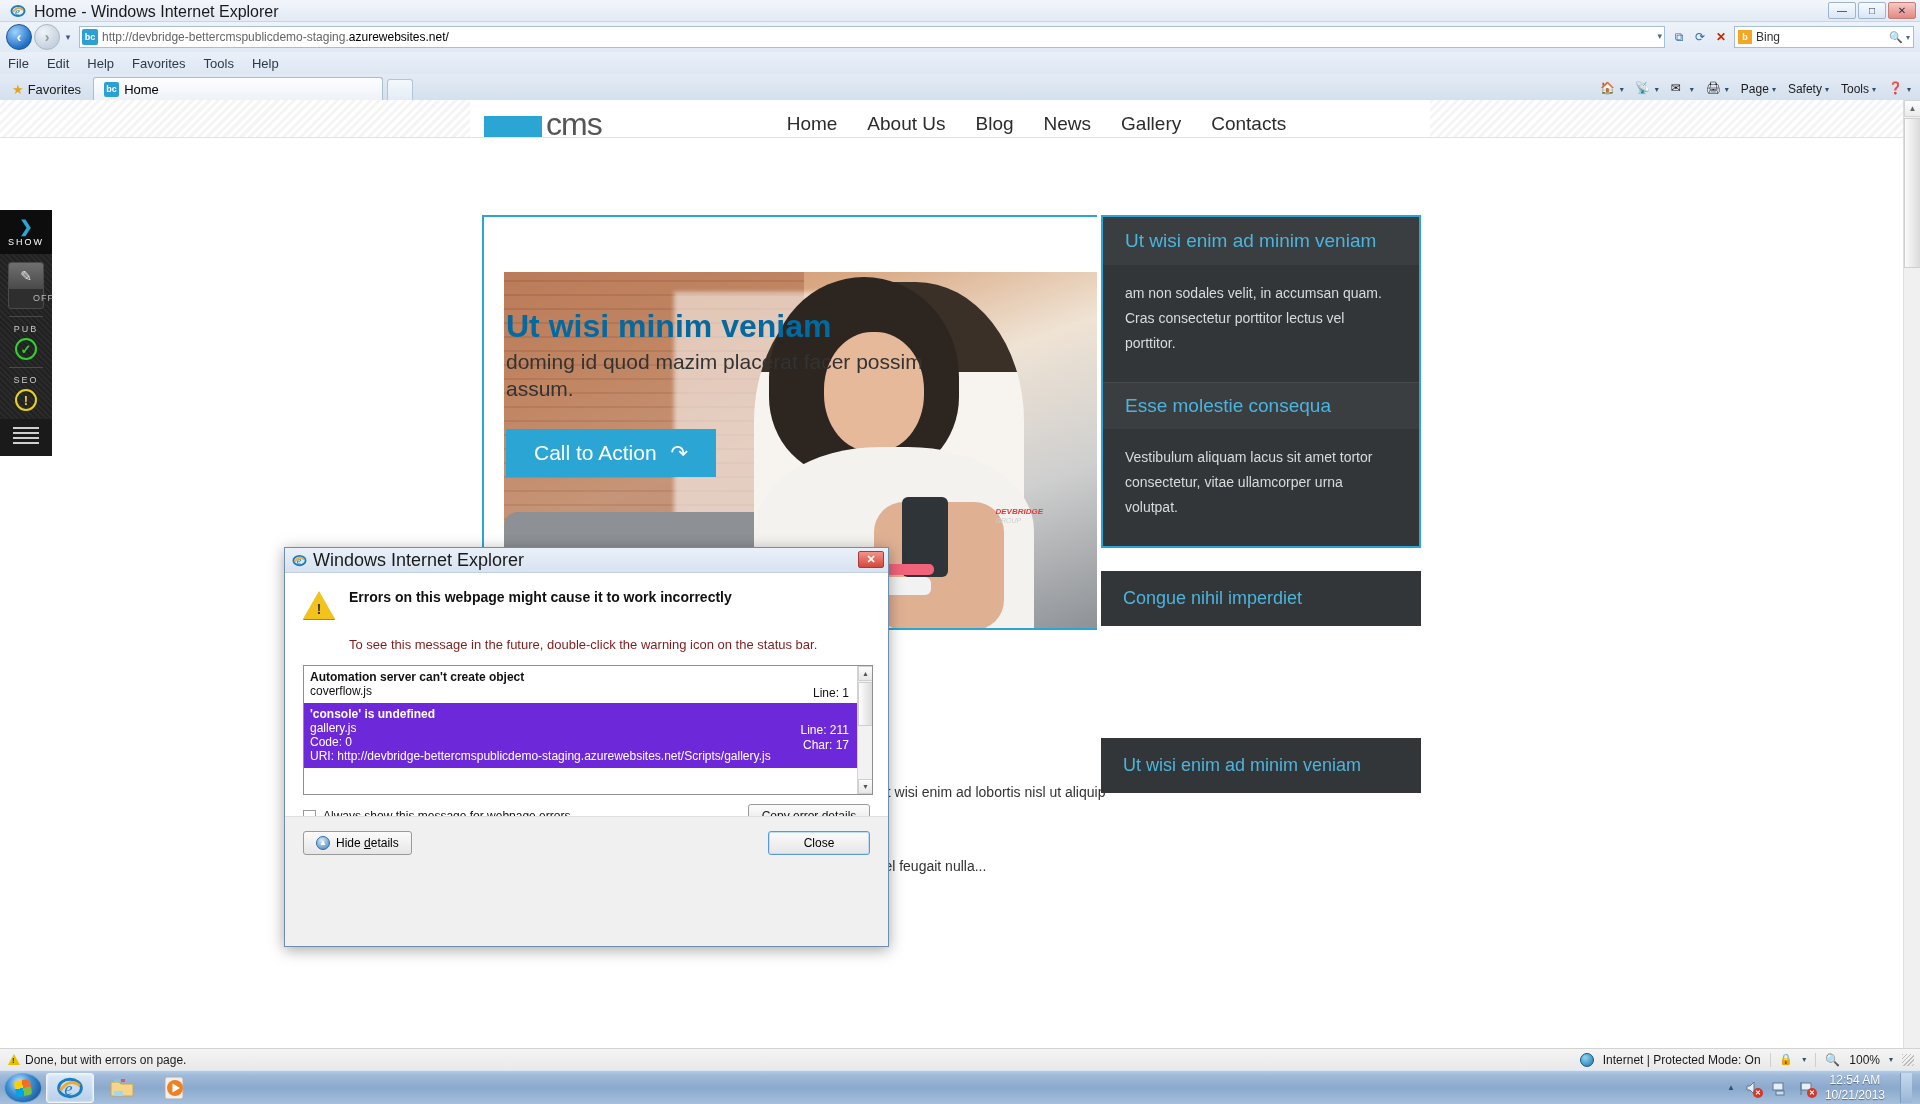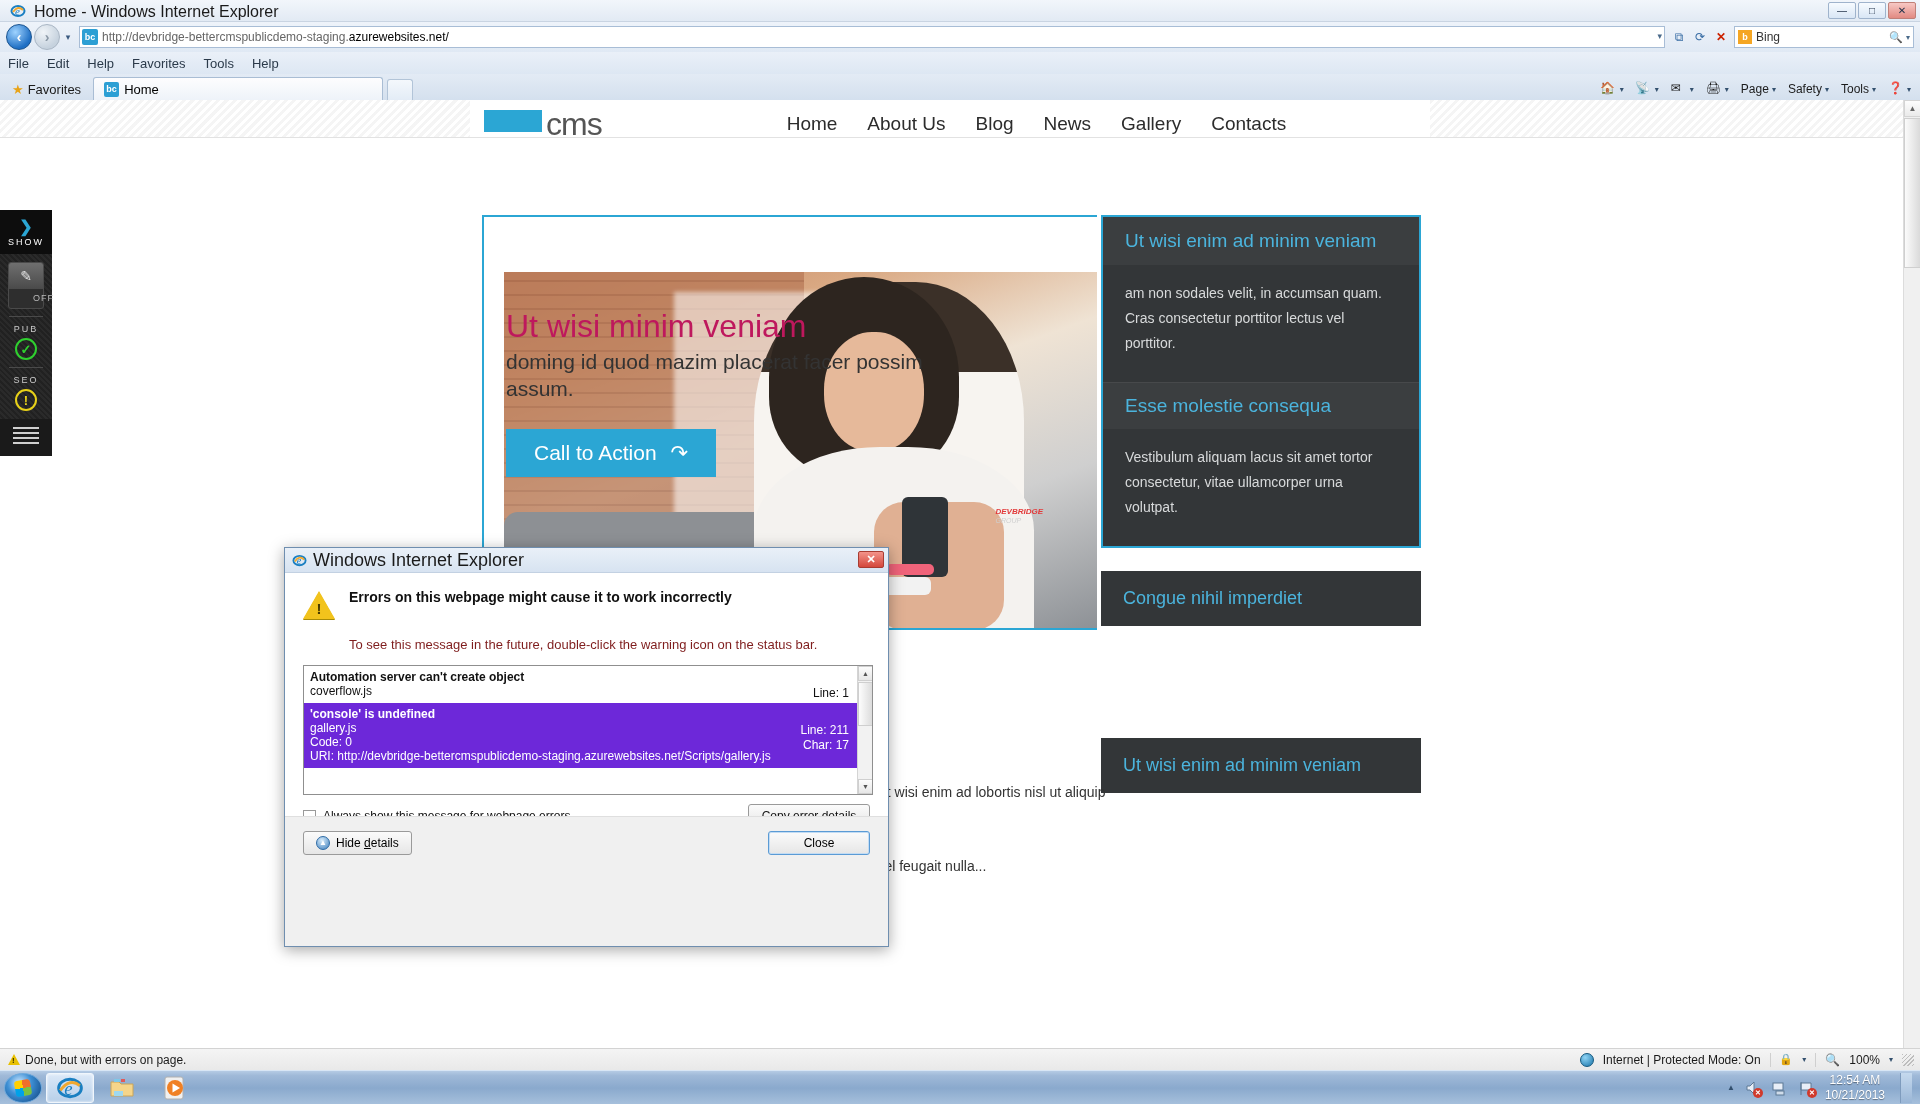--- a/index.html
+++ b/index.html
@@ -93,21 +93,21 @@
   .sb-arrow { width:17px; height:17px; background:linear-gradient(to bottom,#fdfdfd,#eaeaea);
     border:1px solid #d4d4d4; text-align:center; font-size:8px; color:#666; line-height:15px; }
   .sb-thumb { position:absolute; left:0; top:18px; width:17px; height:150px;
     background:linear-gradient(to right,#fbfbfb,#dadada); border:1px solid #cfcfcf; }
 
   
   .site-header { position:absolute; left:0; top:0; width:1903px; height:38px;
     background:#fff; overflow:hidden; }
   .hdr-inner { position:absolute; left:484px; top:-28px; width:950px; height:66px;
     display:flex; align-items:flex-end; }
-  .logo-block { display:flex; align-items:flex-start; gap:4px; }
+  .logo-block { display:flex; align-items:flex-end; gap:4px; }
   .logo-sq { width:58px; height:22px; background:#2ba6d4; }
   .logo-txt { font-size:32px; color:#555; letter-spacing:-1px; line-height:28px; }
   .site-nav { display:flex; gap:30px; margin-left:185px; align-items:flex-end;
     padding-bottom:3px; }
   .site-nav a { font-size:19px; color:#2c2c2c; text-decoration:none; }
 
   .hdr-stripes { position:absolute; left:0; top:0; width:1903px; height:38px;
     background:repeating-linear-gradient(135deg,#ffffff 0 3px,#f3f3f3 3px 6px);
     opacity:.85; }
   .hdr-mask { position:absolute; left:470px; top:0; width:960px; height:38px; background:#fff; }
@@ -143,21 +143,21 @@
     background:#2f3438; border-radius:6px; }
   .hero-photo .watch { position:absolute; left:375px; top:305px; width:52px; height:18px;
     background:#f2f2f2; border-radius:6px; }
   .hero-photo .band { position:absolute; left:382px; top:292px; width:48px; height:11px;
     background:#f0637a; border-radius:5px; }
   .hero-photo .dg-logo { position:absolute; right:66px; top:235px; color:#e23b3b;
     font-size:8px; font-weight:bold; line-height:9px; text-align:left; }
   .hero-photo .dg-logo span { color:#cfcfcf; display:block; font-weight:normal; font-size:7px;}
 
   .hero-copy { position:absolute; left:22px; top:90px; width:420px; z-index:3; }
-  .hero-h1 { font-size:32px; color:#be185d; line-height:38px; font-weight:400; }
+  .hero-h1 { font-size:32px; color:#0369a1; line-height:38px; font-weight:700; }
   .hero-p { font-size:21px; color:#333; line-height:27px; margin-top:3px; }
   .cta-btn { margin-top:27px; display:inline-flex; align-items:center; gap:14px;
     background:#2ba6d4; color:#fff; font-size:21px; padding:12px 28px; }
 
   
   .wcol { position:absolute; left:1101px; top:115px; width:320px; }
   .wpanel { background:#333638; border:2px solid #2ba6d4; }
   .wtitle { background:#3b3e40; color:#4bb4dd; font-size:19px; padding:13px 22px; }
   .wbody { color:#d8dadb; font-size:14px; line-height:25px; padding:16px 22px 26px; }
   .wsub { background:#3b3e40; color:#4bb4dd; font-size:19px; padding:12px 22px;

